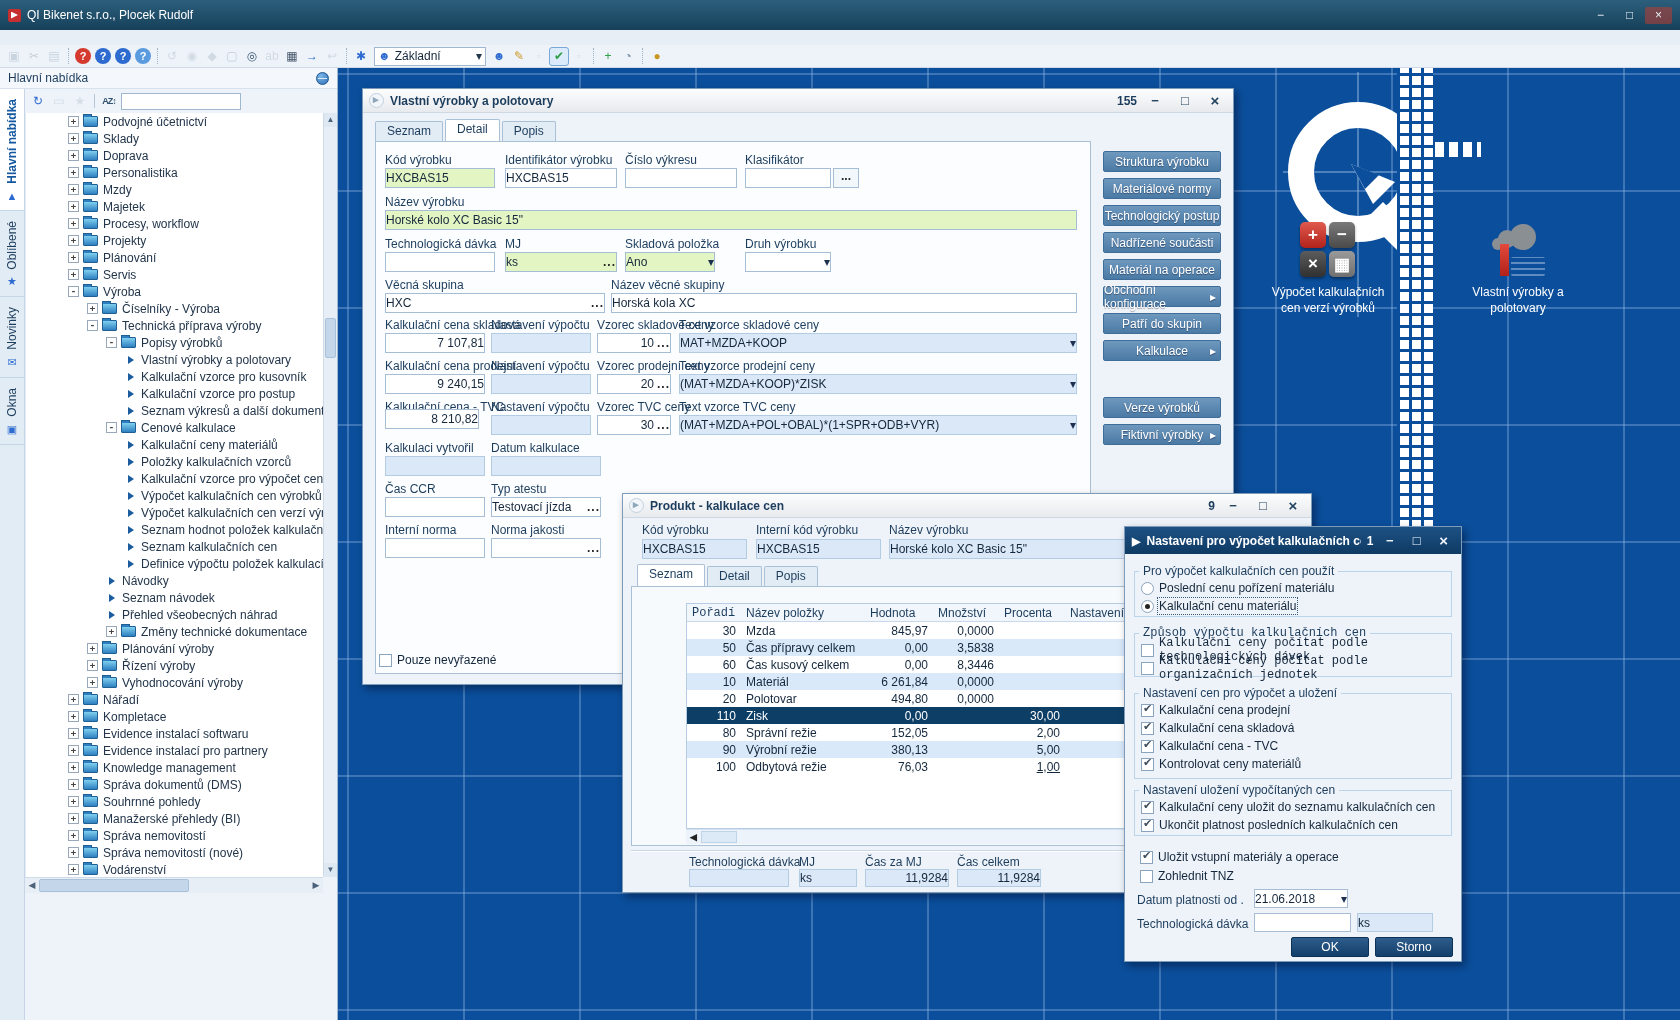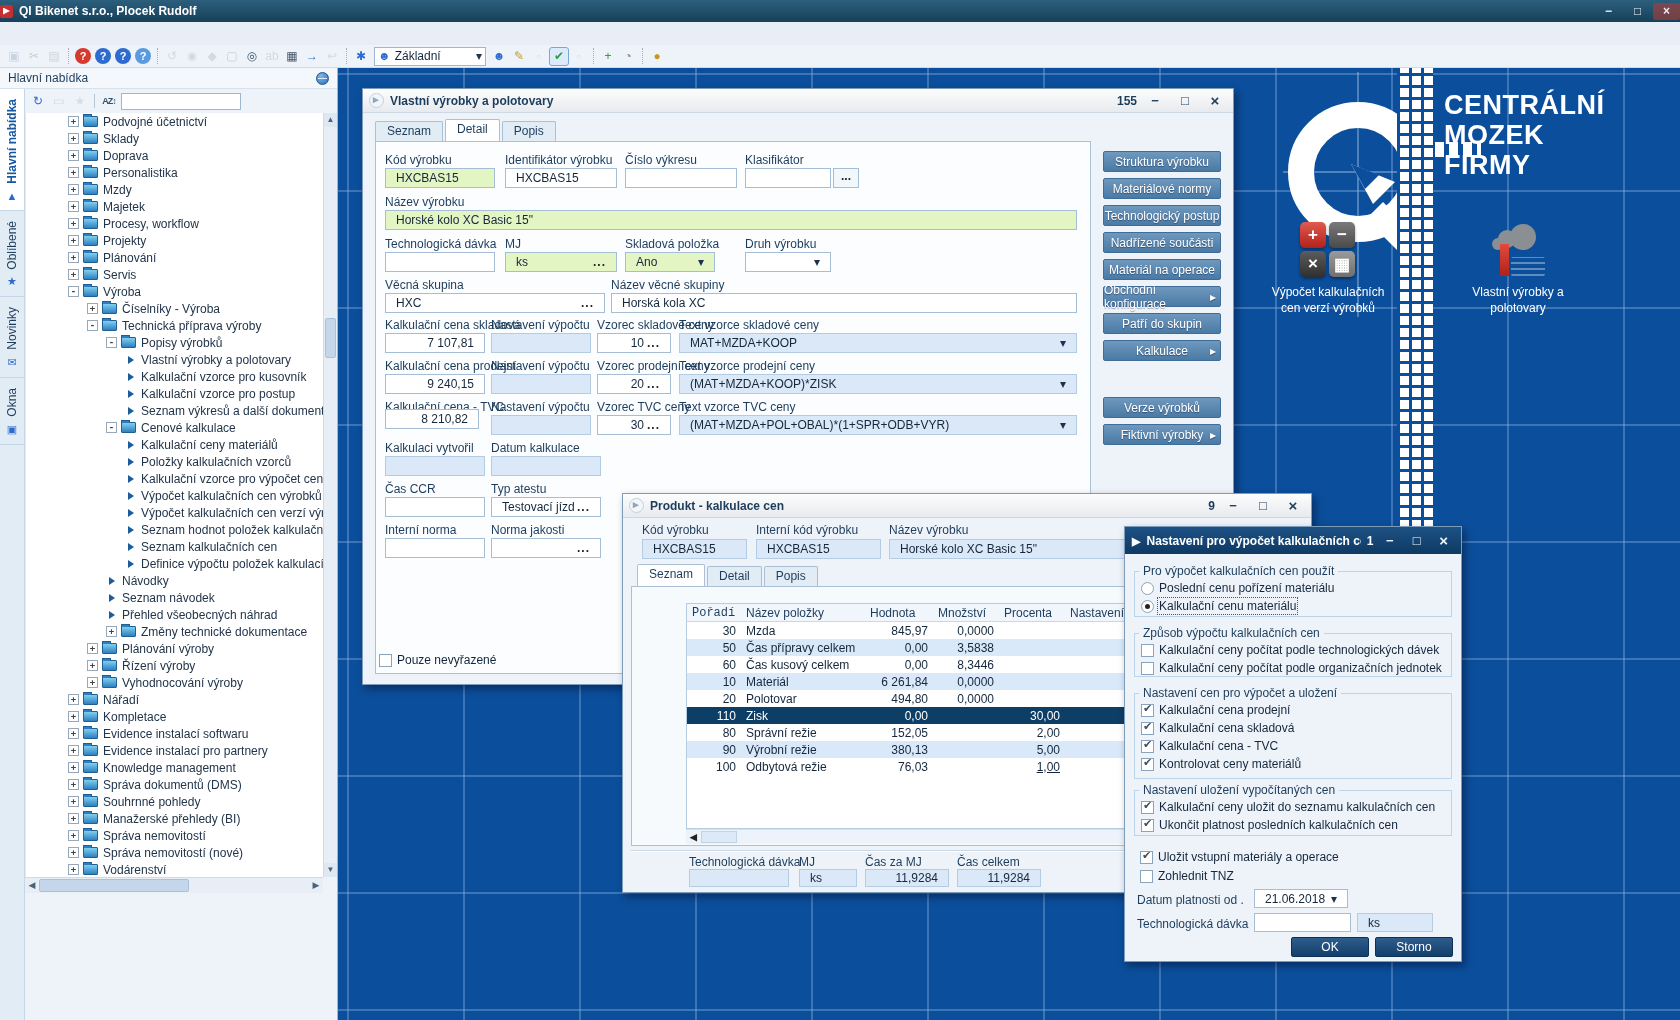--- a/index.html
+++ b/index.html
@@ -1,20 +1,20 @@
 <!DOCTYPE html>
 <html><head>
 <meta charset="utf-8">
 <style>
   *{margin:0;padding:0;box-sizing:border-box}
   html,body{width:1680px;height:1020px;overflow:hidden;background:#e8eef5}
   .app{position:relative;width:1680px;height:1020px;font-family:"Liberation Sans",sans-serif;font-size:12px;color:#14273c;overflow:hidden}
 
   
-  .titlebar{position:absolute;left:0;top:0;right:0;height:22px;background:linear-gradient(#2c5f7c,#16405a);color:#fff;display:flex;align-items:center;padding:0 0;font-weight:bold;z-index:40}
+  .titlebar{position:absolute;left:0;top:0;right:0;height:30px;background:linear-gradient(#2c5f7c,#16405a);color:#fff;display:flex;align-items:center;padding:0 8px;font-weight:normal;z-index:40}
   .appico{width:13px;height:13px;background:#c62f2f;border-radius:2px;margin-right:6px;position:relative;flex:none}
   .appico::before{content:"";position:absolute;left:3px;top:3px;width:7px;height:7px;background:#fff;clip-path:polygon(0 0,100% 50%,0 100%)}
   .cap-btns{margin-left:auto;display:flex;gap:2px}
   .cap{width:27px;height:17px;display:flex;align-items:center;justify-content:center;color:#e8eef5;font-size:12px}
   .cap.close{background:rgba(190,60,50,.55);border-radius:2px}
   .menubar{position:absolute;left:0;top:22px;right:0;height:23px;background:#eef3f9;border-bottom:1px solid #d7e1ec;display:flex;align-items:center;gap:20px;padding:0 10px;color:#1a2c42;z-index:40}
   .mi{cursor:default}
   .toolbar{position:absolute;left:0;top:45px;right:0;height:23px;background:#eef3f9;border-bottom:1px solid #cfdae6;display:flex;align-items:center;padding:0 4px;z-index:40}
   .tb-ic{min-width:20px;height:19px;display:flex;align-items:center;justify-content:center;border-radius:3px;font-size:12px;padding:0 1px}
   .tb-ic.d{opacity:.38}
@@ -83,21 +83,21 @@
   .wic{width:15px;height:15px;border-radius:50%;background:#f2f6fa;border:1px solid #c2d0dd;position:relative;flex:none}
   .wic::before{content:"▸";position:absolute;left:3px;top:-1px;color:#8fa7bb;font-size:11px}
   .wnum{margin-left:auto;font-weight:bold}
   .wb{width:24px;height:17px;display:flex;align-items:center;justify-content:center;color:#24435f;font-weight:bold;font-size:13px}
   .wb.mn::before{content:"−"} .wb.mx::before{content:"□"} .wb.cl::before{content:"×";font-size:15px}
   .tabs{position:absolute;display:flex;gap:2px;z-index:3}
   .tab{height:20px;line-height:19px;padding:0 11px;border:1px solid #aac0d6;border-bottom:none;border-radius:2px 2px 0 0;background:#e2ecf5;color:#1c3c5c;margin-top:2px}
   .tab.act{background:#fff;height:22px;margin-top:0}
   .formbox{position:absolute;border:1px solid #aac0d6;background:#fbfdff}
   .lbl{position:absolute;color:#1c3c5c;white-space:nowrap}
-  .fld{position:absolute;height:20px;border:1px solid #a5bed6;background:#fff;display:flex;align-items:center;padding:0 10px;white-space:nowrap;overflow:hidden}
+  .fld{position:absolute;height:20px;border:1px solid #a5bed6;background:#fff;display:flex;align-items:center;padding:0 0;white-space:nowrap;overflow:hidden}
   .fld .fv{flex:1;overflow:hidden}
   .fld .fv.r{text-align:right}
   .fld.green{background:#e3f5c2}
   .fld.ro{background:#dbe8f8;border-color:#b4cbe4}
   .dots{flex:none;margin-left:3px;color:#222;font-weight:bold;letter-spacing:1px}
   .dots::before{content:"..."}
   .dd{flex:none;margin-left:3px;color:#1c3050}
   .dd::before{content:"▾"}
   .dotbtn{position:absolute;width:26px;height:20px;border:1px solid #a5bed6;background:#f2f7fb;text-align:center;font-weight:bold;color:#222}
   .dotbtn::before{content:"..."}
@@ -195,25 +195,20 @@
     <svg width="150" height="245" viewBox="0 0 150 245" style="position:absolute;left:945px;top:4px">
       <line x1="0" y1="100" x2="150" y2="100" stroke="#8fb6df" stroke-width="2" opacity=".5"></line>
       <line x1="75" y1="0" x2="75" y2="245" stroke="#8fb6df" stroke-width="2" opacity=".5"></line>
       <circle cx="75" cy="100" r="57" fill="none" stroke="#ffffff" stroke-width="26"></circle>
       <rect x="100" y="130" width="24" height="58" fill="#ffffff" transform="rotate(-45 112 159)"></rect>
       <polygon points="68,92 112,110 90,132" fill="#ffffff"></polygon>
       <polygon points="68,92 96,103 82,117" fill="#0b4e9b"></polygon>
     </svg>
     <div class="strip"></div>
     <div class="dashes"></div>
-    <div class="brand">
-      <div>CENTRÁLNÍ</div>
-      <div>MOZEK</div>
-      <div>FIRMY</div>
-    </div>
 
     <div class="dicon-tiles" style="left:962px;top:154px">
       <span class="tile t-plus">+</span>
       <span class="tile t-minus">−</span>
       <span class="tile t-times">×</span>
       <span class="tile t-basket">▦</span>
     </div>
     <div class="dlabel" style="left:920px;top:216px">
       <div>Výpočet kalkulačních</div>
       <div>cen verzí výrobků</div>
@@ -847,21 +842,21 @@
         <span class="grp-t">Pro výpočet kalkulačních cen použít</span>
         <div class="ckrow" style="left: 6px; top: 8px;">
           <span class="rad"></span>
           <span class="clab">Poslední cenu pořízení materiálu</span>
         </div>
         <div class="ckrow" style="left: 6px; top: 26px;">
           <span class="rad c"></span>
           <span class="clab foc">Kalkulační cenu materiálu</span>
         </div>
       </div>
-      <div class="grp" style="top: 106px; height: 44px;">
+      <div class="grp" style="top: 106px; height: 44px; font-family: Liberation Mono, monospace;">
         <span class="grp-t">Způsob výpočtu kalkulačních cen</span>
         <div class="ckrow" style="left: 6px; top: 8px;">
           <span class="box"></span>
           <span class="clab">Kalkulační ceny počítat podle technologických dávek</span>
         </div>
         <div class="ckrow" style="left: 6px; top: 26px;">
           <span class="box"></span>
           <span class="clab">Kalkulační ceny počítat podle organizačních jednotek</span>
         </div>
       </div>

